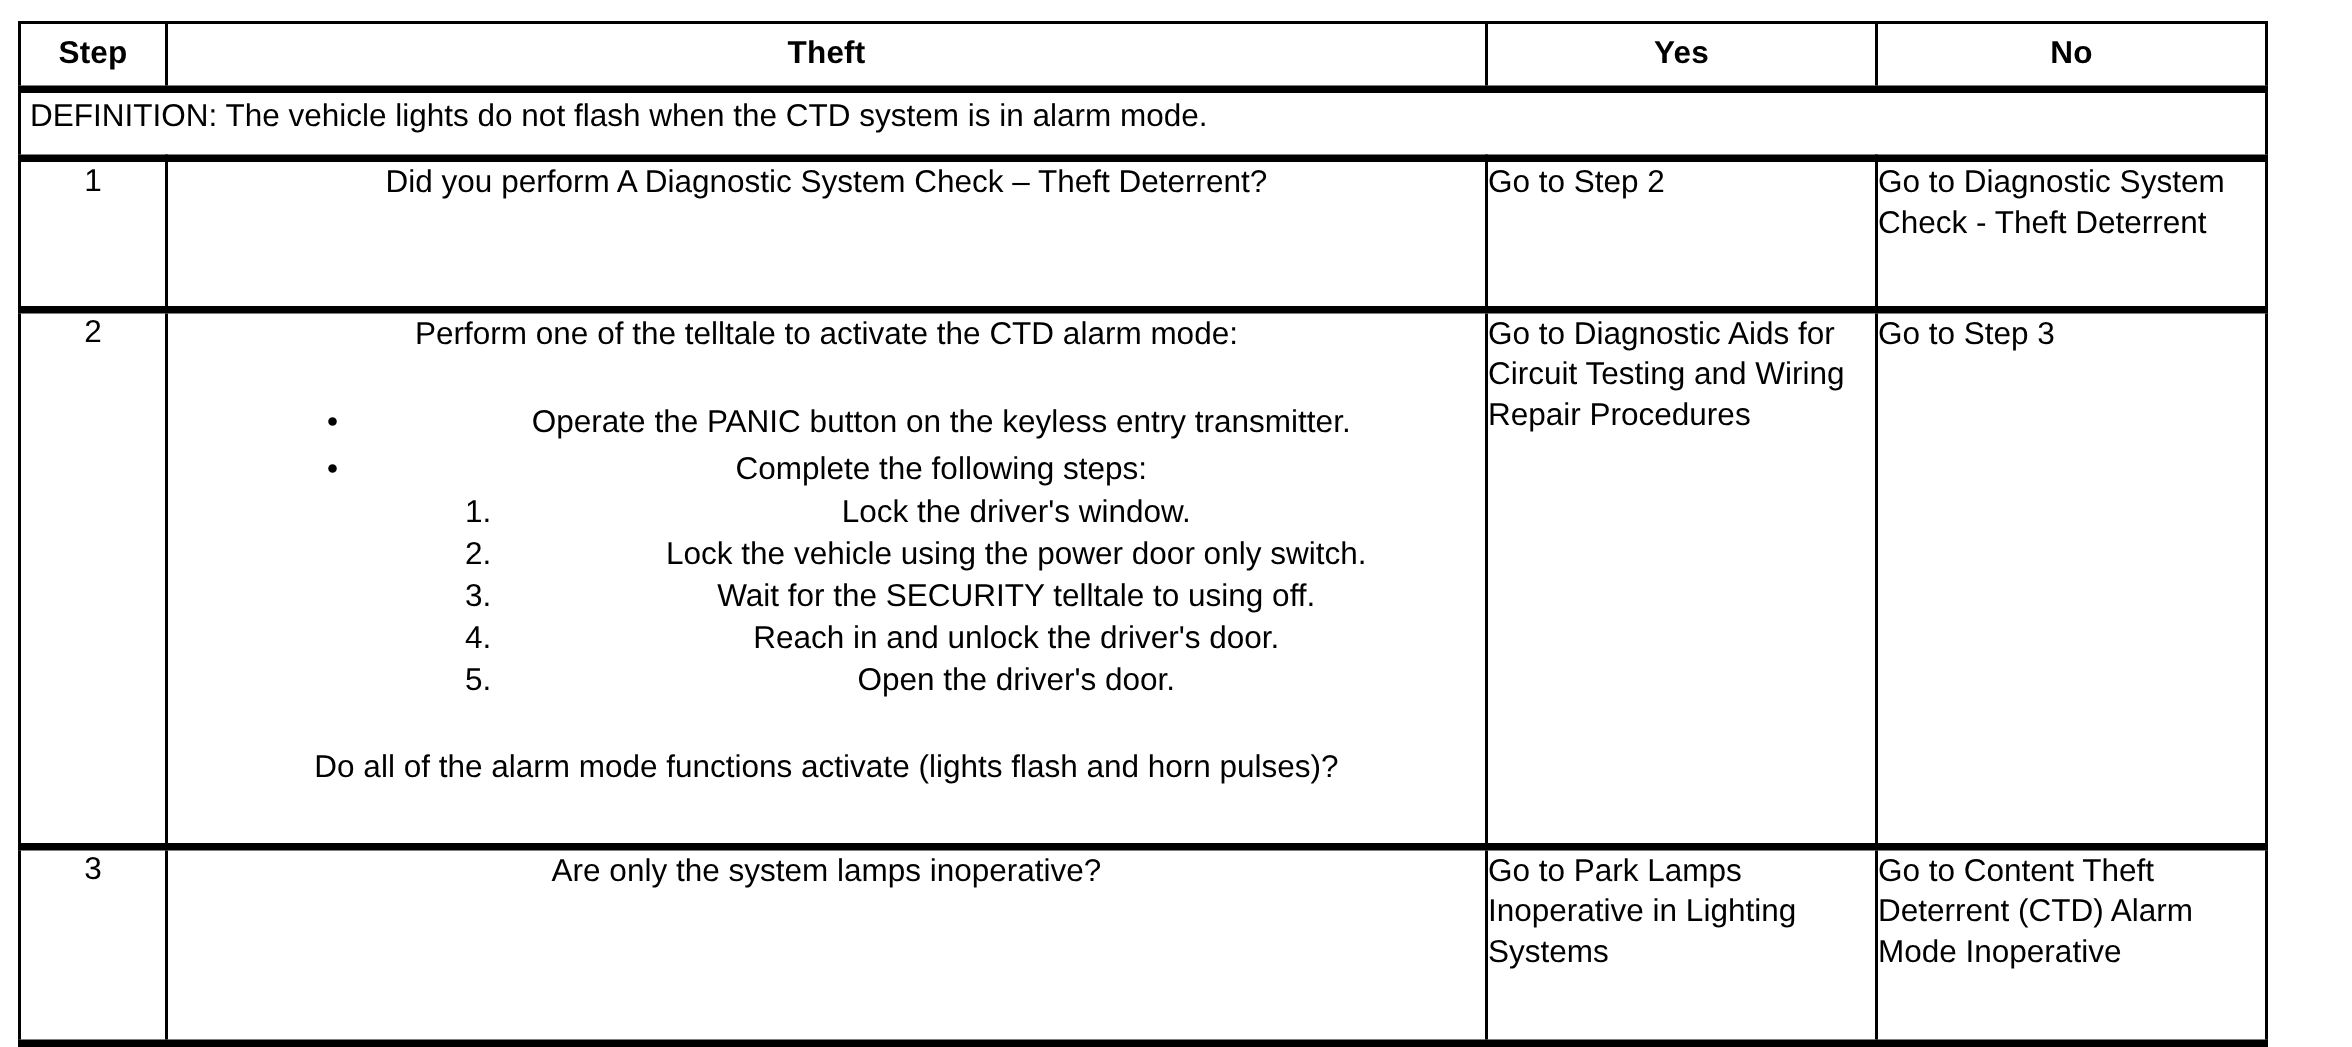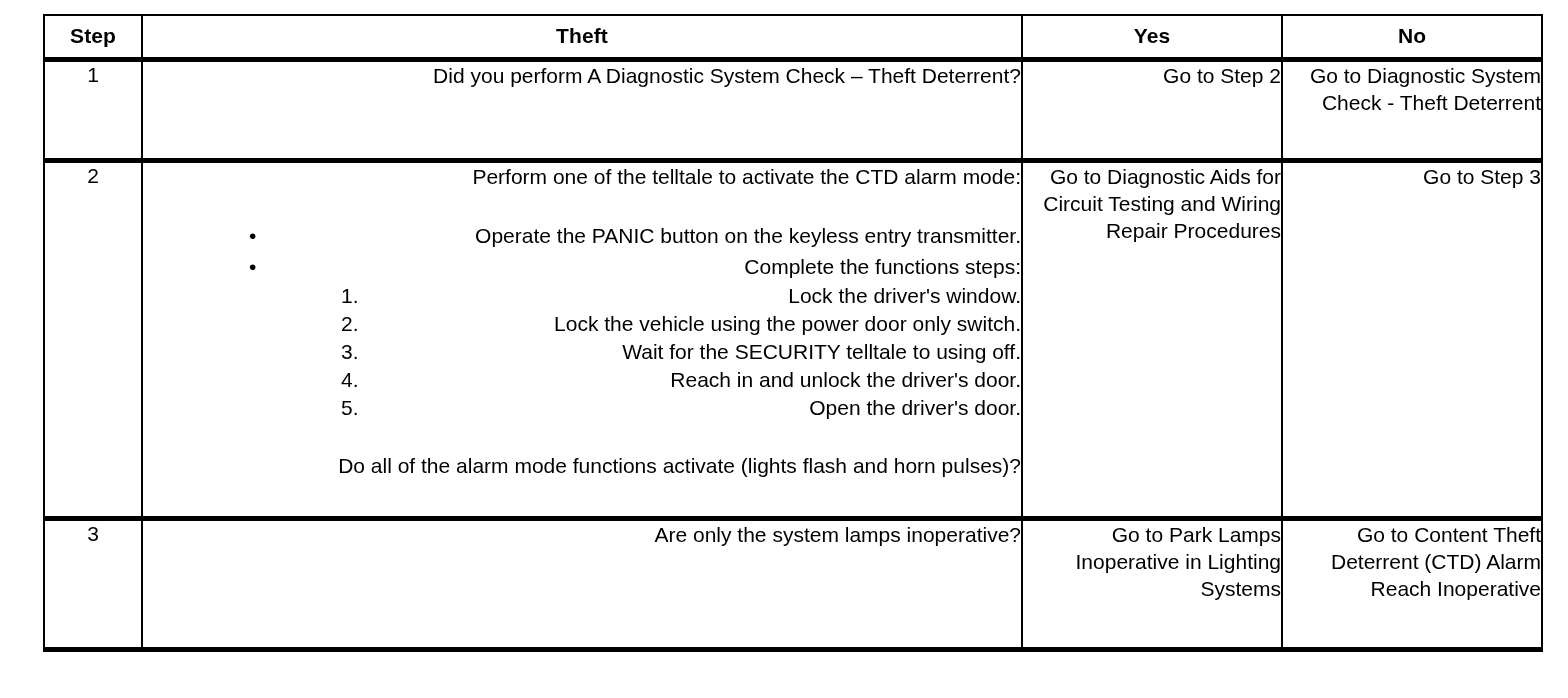--- a/index.html
+++ b/index.html
@@ -17,21 +17,21 @@
   }
 
   #sheet {
     position: relative;
     width: 1568px;
     height: 698px;
   }
 
   table.diag {
     position: absolute;
-    left: 43px;
+    left: 12px;
     top: 14px;
     width: 1498px;
     border-collapse: collapse;
     table-layout: fixed;
     background: #737373;
   }
 
   table.diag td, table.diag th {
     border: 2px solid #000000;
     padding: 0;
@@ -82,27 +82,27 @@
 
   td.step-cell {
     text-align: center;
     vertical-align: middle;
     font-size: 21px;
     line-height: 26px;
   }
 
   td.action-cell {
     vertical-align: top;
-    text-align: right;
+    text-align: center;
     padding: 4px 8px 6px 6px;
   }
 
   td.outcome-cell {
     vertical-align: bottom;
-    text-align: right;
+    text-align: left;
     padding: 4px 6px 8px 6px;
   }
 
   .action-lead,
   .action-tail {
     font-size: 21px;
     line-height: 27px;
     white-space: nowrap;
   }
   .action-tail { margin-top: 0; }
@@ -169,20 +169,25 @@
     </colgroup>
     <thead>
       <tr class="header-row">
         <th>Step</th>
         <th>Theft</th>
         <th>Yes</th>
         <th>No</th>
       </tr>
     </thead>
     <tbody>
+      <tr class="definition-row">
+        <td colspan="4">
+          <div class="definition-text">DEFINITION: The vehicle lights do not flash when the CTD system is in alarm mode.</div>
+        </td>
+      </tr>
 
       <tr class="body-row" style="height: 101px;">
         <td class="step-cell">1</td>
         <td class="action-cell">
           <div class="action-lead">Did you perform A Diagnostic System Check – Theft Deterrent?</div>
           <div class="spacer-md"></div>
         </td>
         <td class="outcome-cell">
           <div class="outcome-text">Go to Step 2</div>
         </td>
@@ -196,21 +201,21 @@
         <td class="action-cell">
           <div class="action-lead">Perform one of the telltale to activate the CTD alarm mode:</div>
           <div class="spacer-md"></div>
           <ul class="bullets">
             <li>
               <span class="bullet-marker">•</span>
               <span>Operate the PANIC button on the keyless entry transmitter.</span>
             </li>
             <li>
               <span class="bullet-marker">•</span>
-              <span>Complete the functions steps:</span>
+              <span>Complete the following steps:</span>
             </li>
           </ul>
           <ol class="steps">
             <li>
               <span class="num-marker">1.</span>
               <span>Lock the driver's window.</span>
             </li>
             <li>
               <span class="num-marker">2.</span>
               <span>Lock the vehicle using the power door only switch.</span>
@@ -242,19 +247,19 @@
       <tr class="body-row" style="height: 131px;">
         <td class="step-cell">3</td>
         <td class="action-cell">
           <div class="action-lead">Are only the system lamps inoperative?</div>
           <div class="spacer-md"></div>
         </td>
         <td class="outcome-cell">
           <div class="outcome-text">Go to Park Lamps Inoperative in Lighting Systems</div>
         </td>
         <td class="outcome-cell">
-          <div class="outcome-text">Go to Content Theft Deterrent (CTD) Alarm Reach Inoperative</div>
+          <div class="outcome-text">Go to Content Theft Deterrent (CTD) Alarm Mode Inoperative</div>
         </td>
       </tr>
     </tbody>
   </table>
 
 </div>
 
 </body></html>

